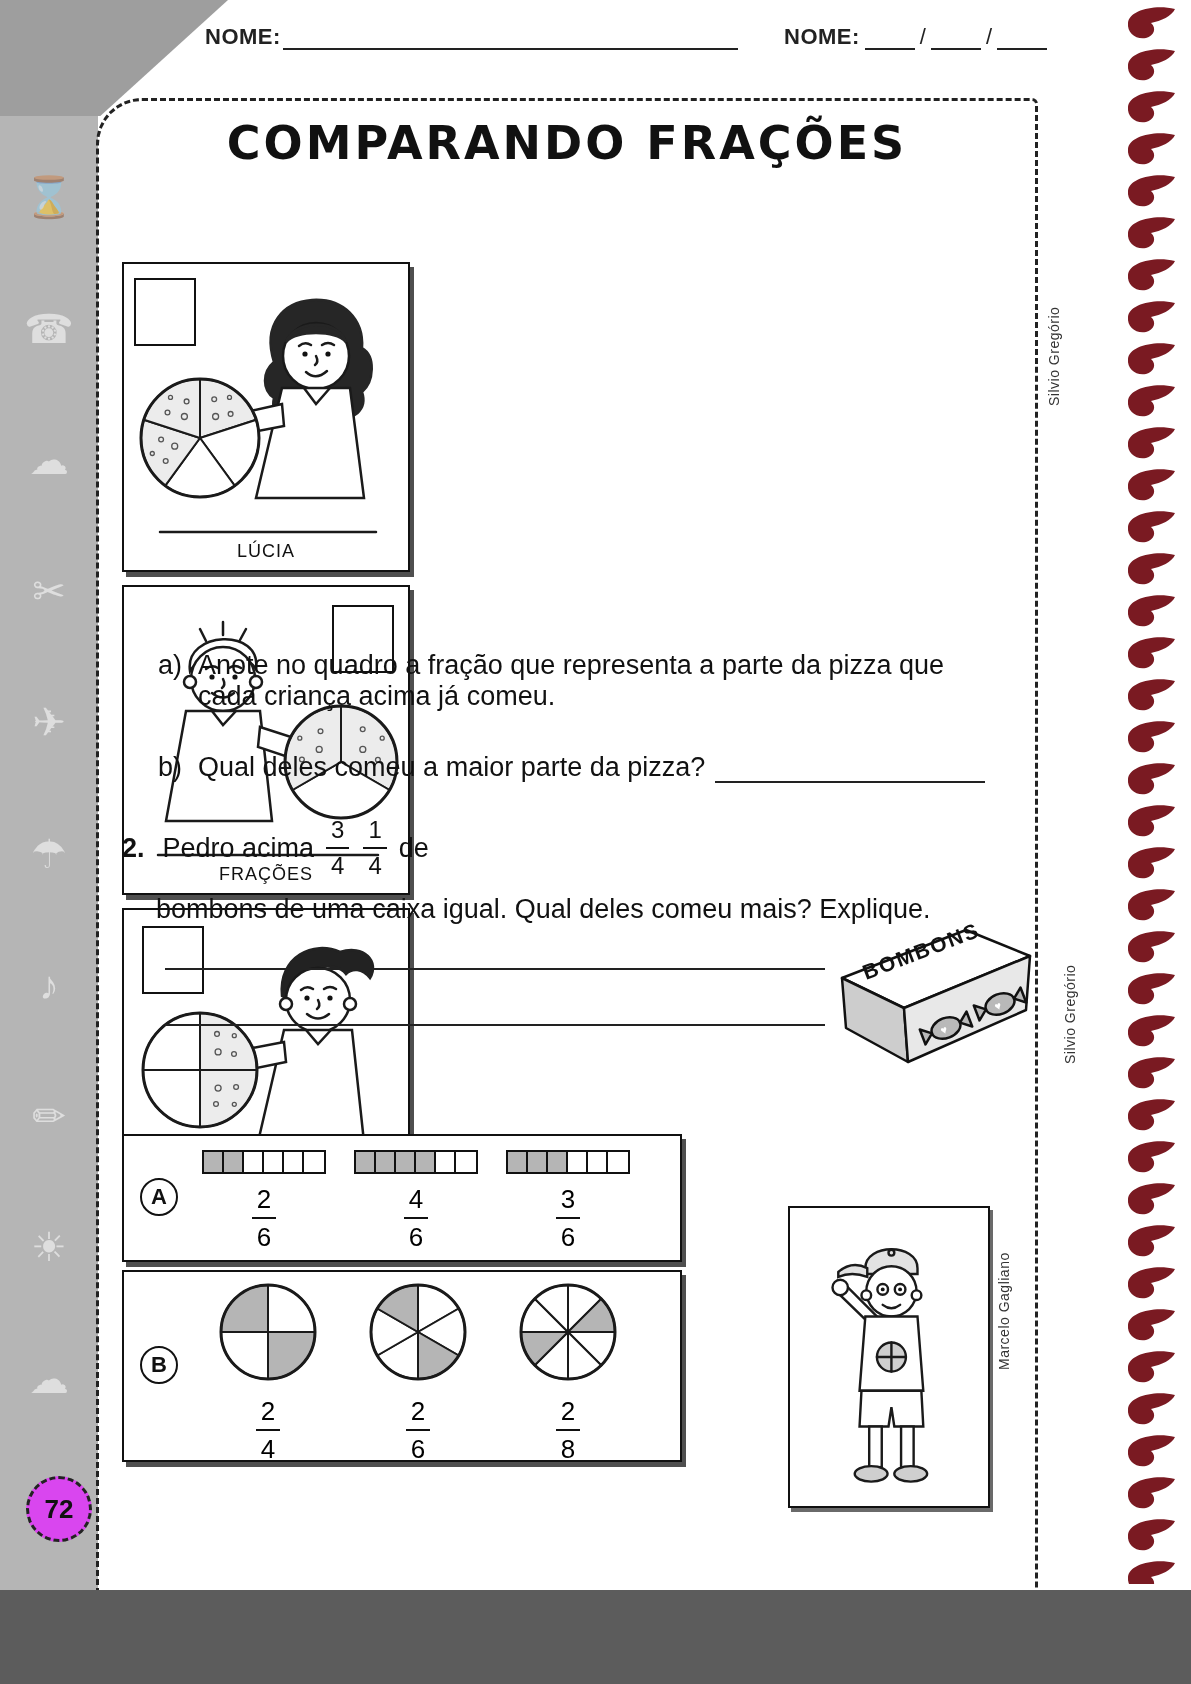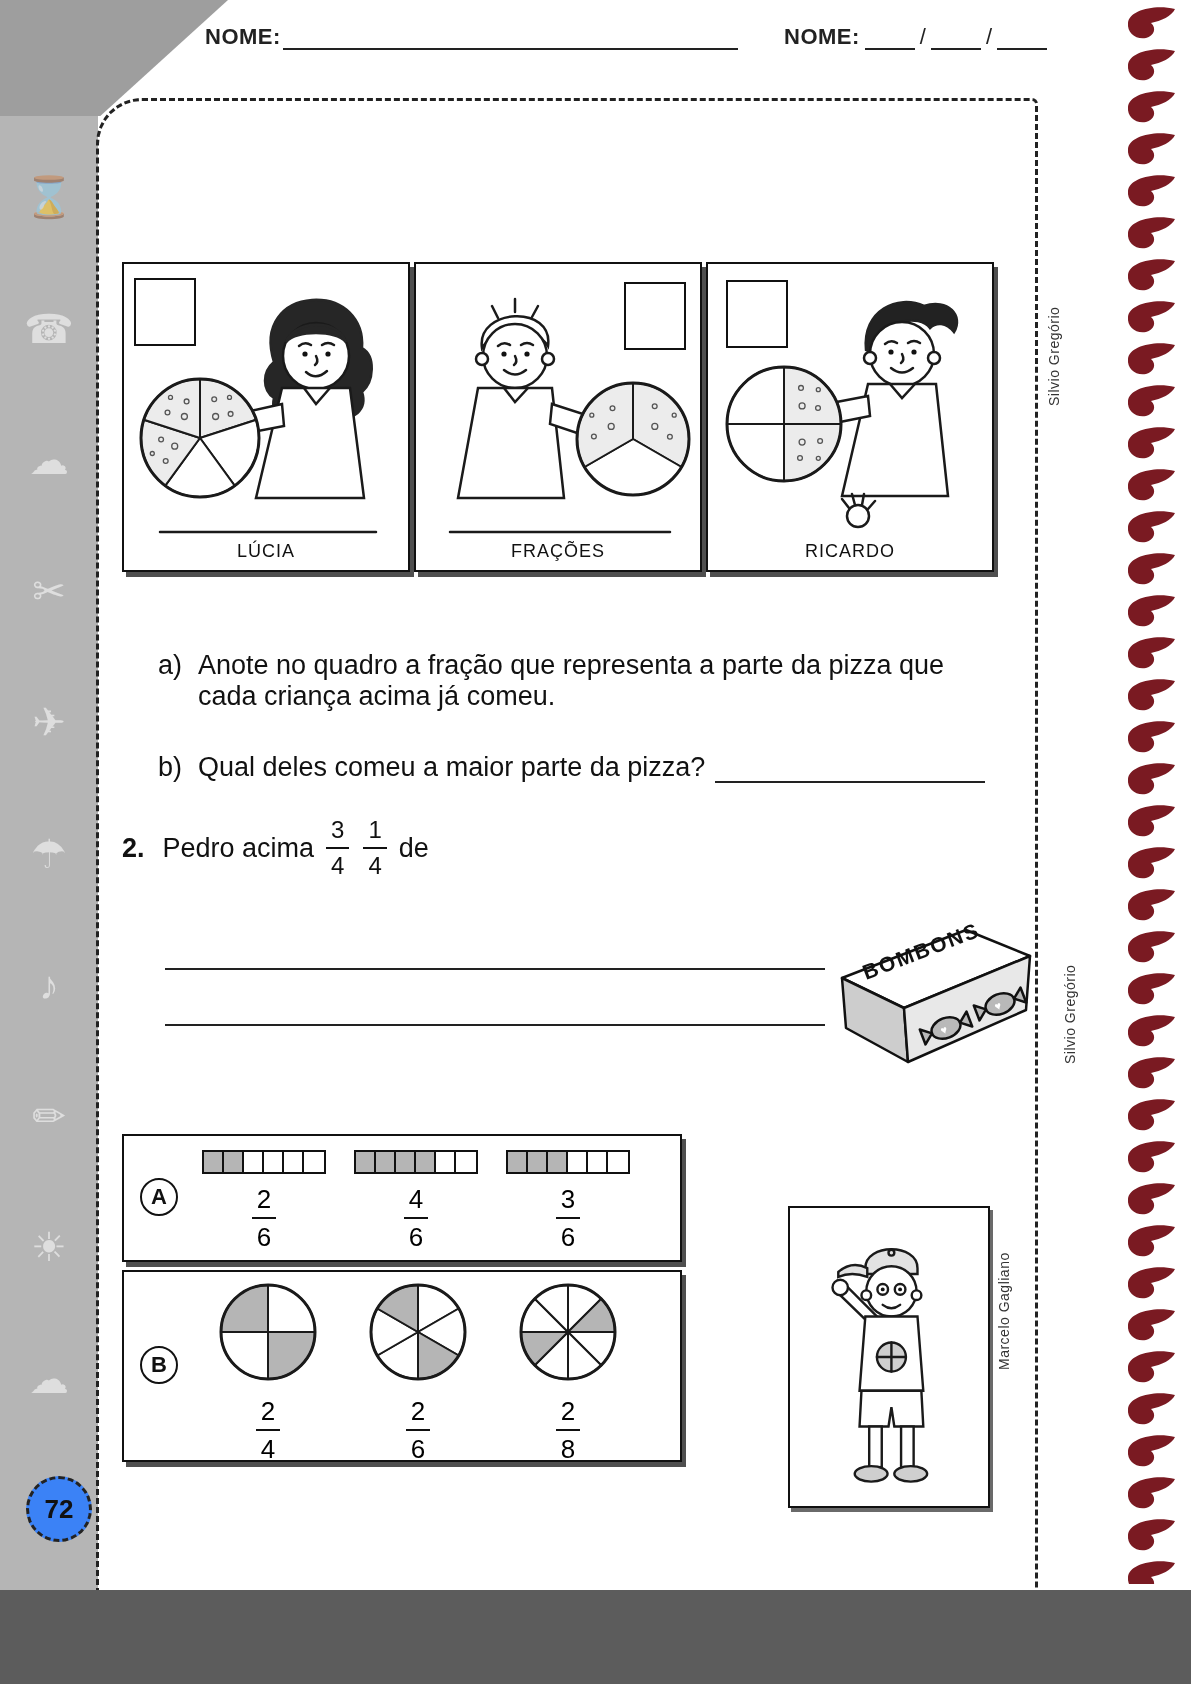--- a/index.html
+++ b/index.html
@@ -27,21 +27,21 @@
            border:3px dashed #222; border-radius:46px 6px 0 0; }
 
   .title { position:absolute; left:96px; top:116px; width:942px; text-align:center;
            font-size:46px; font-weight:bold; letter-spacing:3px; color:#111;
            font-family:"DejaVu Sans", sans-serif; }
 
   .qline { position:absolute; font-size:27px; color:#111; }
   .qnum { font-weight:bold; margin-right:8px; }
 
   
-  .illus-row { position:absolute; left:122px; top:262px; display:flex; gap:4px; }
+  .illus-row { position:absolute; left:122px; top:262px; display:flex; gap:13px;flex-direction:column; }
   .illus-box { position:relative; width:288px; height:310px; background:#fff;
                border:2.5px solid #111; box-shadow:4px 5px 0 #4f4f4f; }
   .answer-square { position:absolute; width:62px; height:68px; border:2.5px solid #111; background:#fff; }
   .kid-name { position:absolute; bottom:8px; left:0; width:100%; text-align:center;
               font-size:18px; letter-spacing:1px; color:#111; }
   .kid-svg { position:absolute; left:0; top:0; }
   .pizza { position:absolute; }
 
   .credit { position:absolute; writing-mode:vertical-rl; transform:rotate(180deg);
             font-size:14px; color:#333; letter-spacing:.5px; }
@@ -70,21 +70,21 @@
   .strip-bar { display:flex; border:2.5px solid #111; }
   .cell { width:20px; height:20px; background:#fff; border-right:2px solid #111; }
   .cell:last-child { border-right:none; }
   .cell.shaded { background:#b5b5b5; }
   .fr-item .frac { font-size:26px; margin-top:12px; }
 
   .boy-box { position:absolute; left:788px; top:1206px; width:202px; height:302px;
              border:2px solid #111; background:#fff; box-shadow:3px 4px 0 #6a6a6a; }
 
   .page-circle { position:absolute; left:26px; top:1476px; width:66px; height:66px;
-                 border:3px dashed #222; border-radius:50%; background:#3b82f6;
+                 border:3px dashed #222; border-radius:50%; background:#d946ef;
                  display:flex; align-items:center; justify-content:center;
                  font-size:26px; font-weight:bold; color:#111; }
 
   .bottom-bar { position:absolute; left:0; top:1590px; width:1191px; height:94px; background:#5c5c5c; }
 
   .spiral { position:absolute; right:2px; top:4px; }
 </style>
 </head>
 <body>
 
@@ -114,20 +114,21 @@
     <span class="hdr-label">NOME:</span>
     <span class="dline"></span>
     <span class="slash">/</span>
     <span class="dline"></span>
     <span class="slash">/</span>
     <span class="dline"></span>
   </div>
 
   <div class="sheet"></div>
 
+  <div class="title">COMPARANDO FRAÇÕES</div>
 
 
   <div class="illus-row">
 
     <div class="illus-box">
       <div class="answer-square" style="left:10px; top:14px;"></div>
       <svg class="kid-svg" width="288" height="310" viewBox="0 0 288 310">
         <g stroke="#1a1a1a" stroke-width="2.5" fill="none" stroke-linecap="round">
           <path d="M150 98 C138 60 160 38 188 36 C220 34 240 56 238 84 C252 92 250 118 238 128 C244 146 228 158 214 152 C206 162 188 164 178 156 C162 162 146 150 150 134 C138 126 138 108 150 98 Z" fill="#262626" stroke="#262626"></path>
           <circle cx="192" cy="92" r="33" fill="#fff"></circle>
@@ -272,20 +273,21 @@
       <span class="frac">
         <span class="num">3</span>
         <span class="den">4</span>
       </span>
       <span class="frac">
         <span class="num">1</span>
         <span class="den">4</span>
       </span>
       <span>de</span>
     </div>
+    <div class="q2-l2">bombons de uma caixa igual. Qual deles comeu mais? Explique.</div>
   </div>
 
   <div class="answer-line" style="position:absolute; left:165px; top:968px; width:660px;"></div>
   <div class="answer-line" style="position:absolute; left:165px; top:1024px; width:660px;"></div>
 
   <svg style="position:absolute; left:828px; top:916px;" width="214" height="168" viewBox="0 0 214 168">
     <g stroke="#111" stroke-width="2.5" fill="none" stroke-linejoin="round">
       <polygon points="14,62 138,14 202,40 76,92" fill="#fff"></polygon>
       <polygon points="14,62 76,92 80,146 18,112" fill="#cdcdcd"></polygon>
       <polygon points="76,92 202,40 198,94 80,146" fill="#e8e8e8"></polygon>

